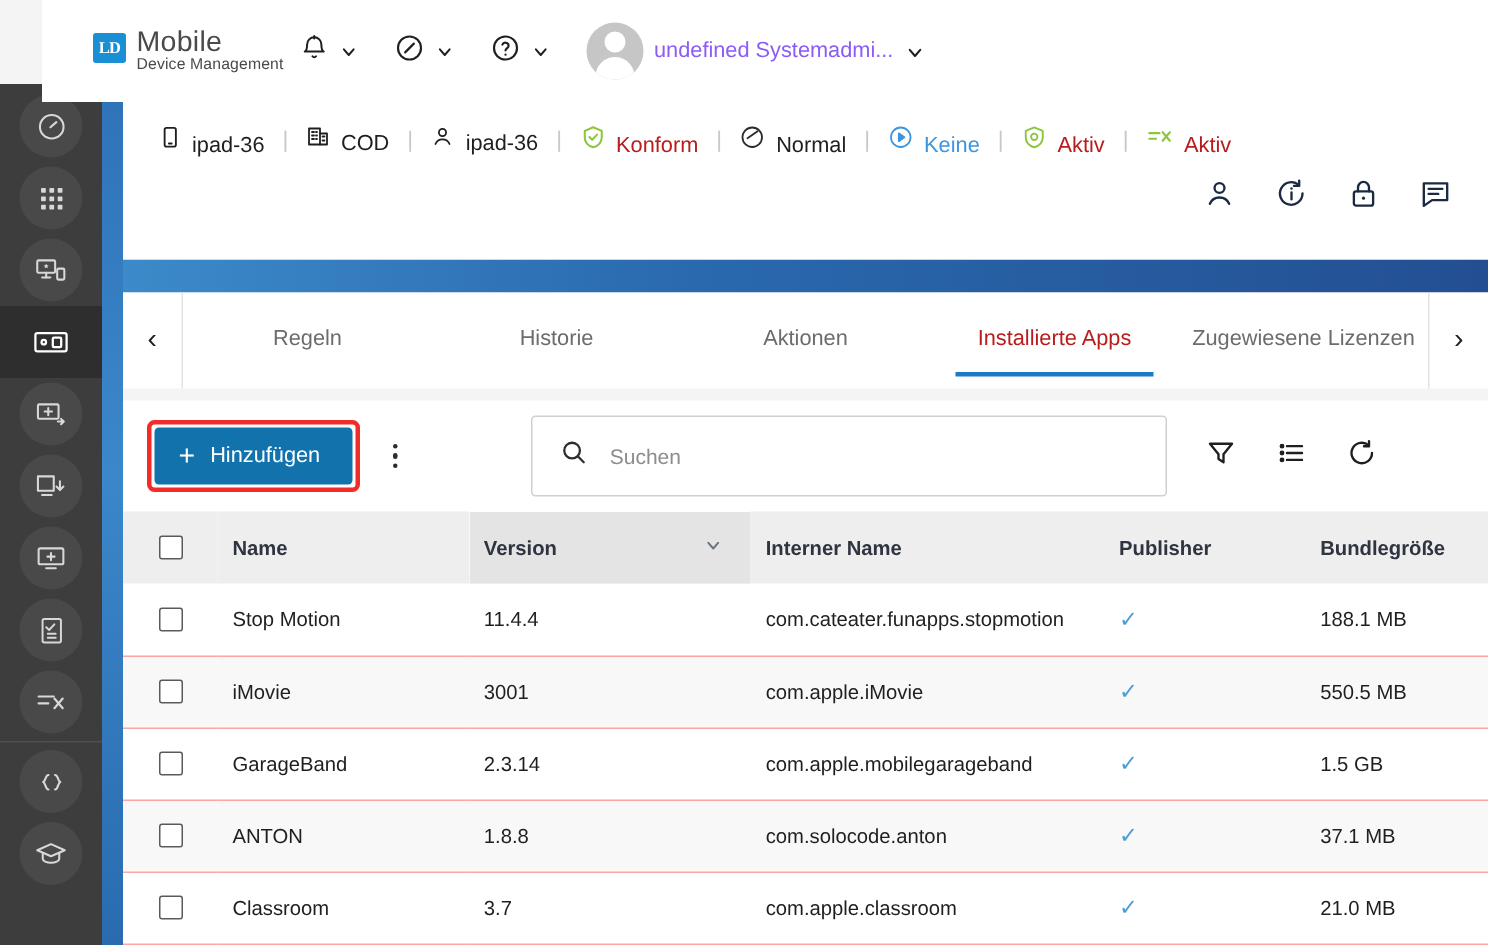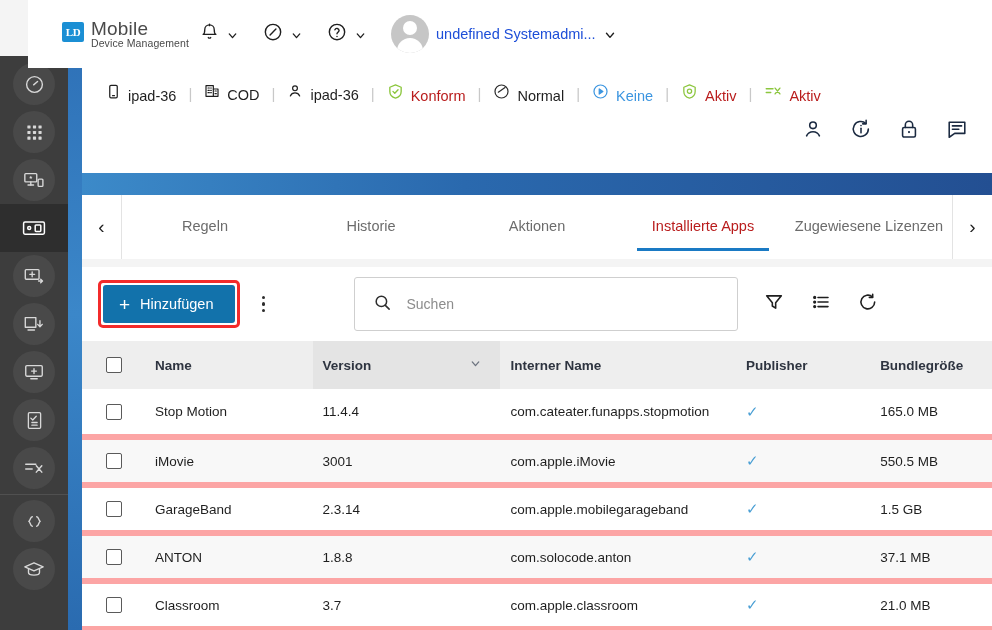--- a/index.html
+++ b/index.html
@@ -40,21 +40,21 @@
   .avatar::before {
     content: ""; position: absolute; left: 50%; top: 6px;
     width: 14px; height: 14px; border-radius: 50%; background: #fff;
     transform: translateX(-50%);
   }
   .avatar::after {
     content: ""; position: absolute; left: 50%; top: 23px;
     width: 26px; height: 22px; border-radius: 13px 13px 0 0; background: #fff;
     transform: translateX(-50%);
   }
-  .userlabel { font-size: 14.5px; color: #1d4ed8; white-space: nowrap; }
+  .userlabel { font-size: 14.5px; color: #8b5cf6; white-space: nowrap; }
 
   
   .sidebar {
     position: absolute; left: 0; top: 56px; width: 68px; height: 574px;
     background: #3d3d3d; z-index: 15;
   }
   .side-item {
     width: 68px; height: 48px; display: flex; align-items: center;
     justify-content: center; cursor: pointer; position: relative;
   }
@@ -135,42 +135,42 @@
     font-family: "Liberation Sans", sans-serif;
   }
   .plus { font-size: 19px; line-height: 1; font-weight: 300; }
   .kebab {
     width: 26px; display: flex; flex-direction: column; align-items: center;
     gap: 3px; cursor: pointer; margin-left: 10px;
   }
   .kebab i { width: 3.5px; height: 3.5px; border-radius: 50%; background: #2d2d2d; display:block; }
 
   .searchbox {
-    width: 384px; height: 54px; border: 1px solid #cfcfcf; border-radius: 3px;
+    width: 424px; height: 54px; border: 1px solid #cfcfcf; border-radius: 3px;
     display: flex; align-items: center; gap: 14px; padding: 0 18px;
     margin-left: 78px; background: #fff;
   }
   .searchbox input {
     border: none; outline: none; font-size: 14px; color: #1f1f1f; flex: 1;
     font-family: "Liberation Sans", sans-serif; background: transparent;
   }
   .searchbox input::placeholder { color: #8c8c8c; }
   .tb-icons { display: flex; align-items: center; gap: 27px; margin-left: 26px; }
   .tb-icons .ico { cursor: pointer; }
 
   
   table { width: 100%; border-collapse: collapse; table-layout: fixed; }
   thead tr { background: #eeeeee; height: 48px; }
   th {
     font-size: 13.5px; color: #2e3440; text-align: left; font-weight: bold;
     padding: 0 10px; vertical-align: middle;
   }
   th.sorted { background: #e4e4e4; position: relative; }
   th .sort-ch { position: absolute; right: 18px; top: 50%; transform: translateY(-50%); }
-  tbody tr { height: 48px; border-bottom: 6px solid #fca5a5; }
+  tbody tr { height: 48px; border-bottom: 1px solid #fca5a5; }
   tbody tr.alt { background: #f8f8f8; }
   td {
     font-size: 13.5px; color: #1f1f1f; padding: 8px 10px; vertical-align: middle;
     word-wrap: break-word;
   }
   .col-chk { width: 62px; padding-left: 24px; }
   .col-name { width: 165px; }
   .col-ver { width: 185px; }
   .col-int { width: 232px; }
   .col-pub { width: 132px; }
@@ -585,21 +585,21 @@
         </thead>
         <tbody>
           <tr class="tall">
             <td class="col-chk">
                 <span class="chkbox"></span>
               </td>
             <td class="col-name">Stop Motion</td>
             <td class="col-ver">11.4.4</td>
             <td class="col-int">com.cateater.funapps.stopmotion</td>
             <td class="col-pub pubcheck">✓</td>
-            <td class="col-size">165.0 MB</td>
+            <td class="col-size">188.1 MB</td>
           </tr>
           <tr class="alt">
             <td class="col-chk">
                 <span class="chkbox"></span>
               </td>
             <td class="col-name">iMovie</td>
             <td class="col-ver">3001</td>
             <td class="col-int">com.apple.iMovie</td>
             <td class="col-pub pubcheck">✓</td>
             <td class="col-size">550.5 MB</td>

